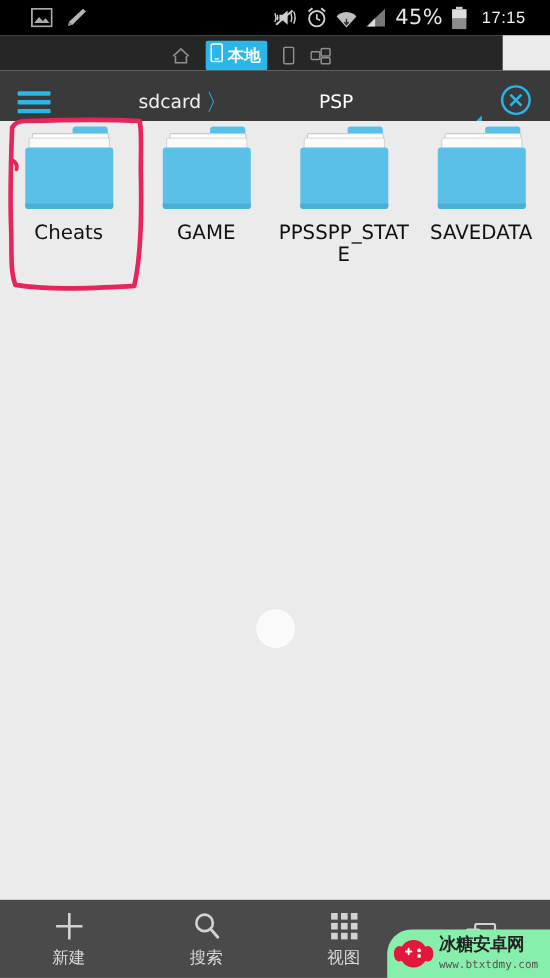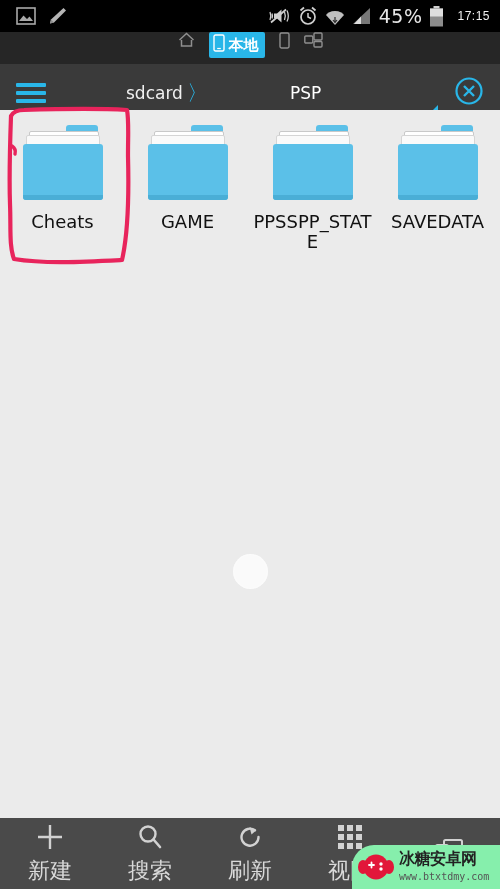--- a/index.html
+++ b/index.html
@@ -14,36 +14,36 @@
     width:500px; height:889px;
     background:#ebebeb;
   }
 
   
   .statusbar {
     position:absolute; top:0; left:0;
     width:500px; height:32px;
     background:#000;
     display:flex; align-items:center;
-    padding:0 4px;
+    padding:0 16px;
     color:#d8d8d8;
   }
   .sb-left { display:flex; align-items:center; gap:10px; margin-left:12px; }
   .sb-right { margin-left:auto; display:flex; align-items:center; gap:7px; margin-right:6px; }
   .sb-icon { display:inline-flex; align-items:center; justify-content:center; }
   .sb-text { font-size:19px; color:#e6e6e6; letter-spacing:.5px;
              font-family:"DejaVu Sans", sans-serif; }
-  .sb-clock { font-size:12px; color:#f2f2f2; margin-left:6px; letter-spacing:.5px; }
+  .sb-clock { font-size:15px; color:#f2f2f2; margin-left:6px; letter-spacing:.5px; }
 
   
   .tabbar {
     position:absolute; top:32px; left:0;
-    width:500px; height:32px;
+    width:457px; height:32px;
     background:#262626;
-    display:flex; align-items:flex-start; justify-content:center;
+    display:flex; align-items:flex-end; justify-content:center;
     gap:14px;
   }
   .tab-item { display:flex; align-items:center; gap:4px; color:#8a8a8a; }
   .tab-item.active {
     background:#29b6e8; color:#fff;
     padding:2px 6px 2px 4px; border-radius:2px;
   }
   .tab-label { font-size:15px; font-weight:bold;
                font-family:"DejaVu Sans", sans-serif; }
 
@@ -73,21 +73,21 @@
 
   
   .content {
     position:absolute; top:110px; left:0;
     width:500px; height:708px;
     background:#ebebeb;
   }
   .grid {
     display:grid;
     grid-template-columns:repeat(4, 125px);
-    padding-top:15px;
+    padding-top:5px;
   }
   .cell { display:flex; flex-direction:column; align-items:center; cursor:pointer; }
   .folder { width:86px; height:78px; position:relative; }
   .f-tab {
     position:absolute; left:46px; top:0; width:32px; height:12px;
     background:#5bc0e8; border-radius:3px 3px 0 0;
   }
   .f-paper {
     position:absolute; left:9px; top:6px; width:70px; height:18px;
     background:#ffffff; border:1px solid #c9c9c9; border-radius:2px 2px 0 0;
@@ -121,21 +121,21 @@
 
   
   .bottombar {
     position:absolute; bottom:0; left:0;
     width:500px; height:71px;
     background:#4a4a4a;
     display:flex; align-items:center;
   }
   .bb-item { flex:1; display:flex; flex-direction:column; align-items:center;
              justify-content:center; gap:4px; cursor:pointer; }
-  .bb-label { font-size:22px; color:#d9d9d9;
+  .bb-label { font-size:15px; color:#d9d9d9;
               font-family:"DejaVu Sans", sans-serif; }
   .bb-ico { height:30px; display:flex; align-items:center; justify-content:center; }
 
   
   .watermark {
     position:absolute; right:0; bottom:0;
     width:148px; height:44px;
     background:#86efac; border-radius:22px 0 0 0;
     display:flex; align-items:center; padding-left:6px;
   }
@@ -334,29 +334,20 @@
       <span class="bb-label">新建</span>
     </div>
     <div class="bb-item">
       <span class="bb-ico">
         <svg width="28" height="28" viewBox="0 0 28 28">
           <circle cx="12" cy="11" r="7.5" fill="none" stroke="#d2d2d2" stroke-width="2.4"></circle>
           <line x1="17.5" y1="16.5" x2="24" y2="24" stroke="#d2d2d2" stroke-width="2.6" stroke-linecap="round"></line>
         </svg>
       </span>
       <span class="bb-label">搜索</span>
-    </div>
-    <div class="bb-item">
-      <span class="bb-ico">
-        <svg width="28" height="28" viewBox="0 0 28 28">
-          <path d="M22.5 14 A8.5 8.5 0 1 1 19 7.3" fill="none" stroke="#d2d2d2" stroke-width="2.4" stroke-linecap="round"></path>
-          <path d="M13.5 4 L20 7.6 L15.5 11.5 Z" fill="#d2d2d2"></path>
-        </svg>
-      </span>
-      <span class="bb-label">刷新</span>
     </div>
     <div class="bb-item">
       <span class="bb-ico">
         <svg width="26" height="26" viewBox="0 0 26 26">
           <g fill="#d2d2d2">
             <rect x="1" y="1" width="6" height="6"></rect>
               <rect x="10" y="1" width="6" height="6"></rect>
               <rect x="19" y="1" width="6" height="6"></rect>
             <rect x="1" y="10" width="6" height="6"></rect>
               <rect x="10" y="10" width="6" height="6"></rect>

